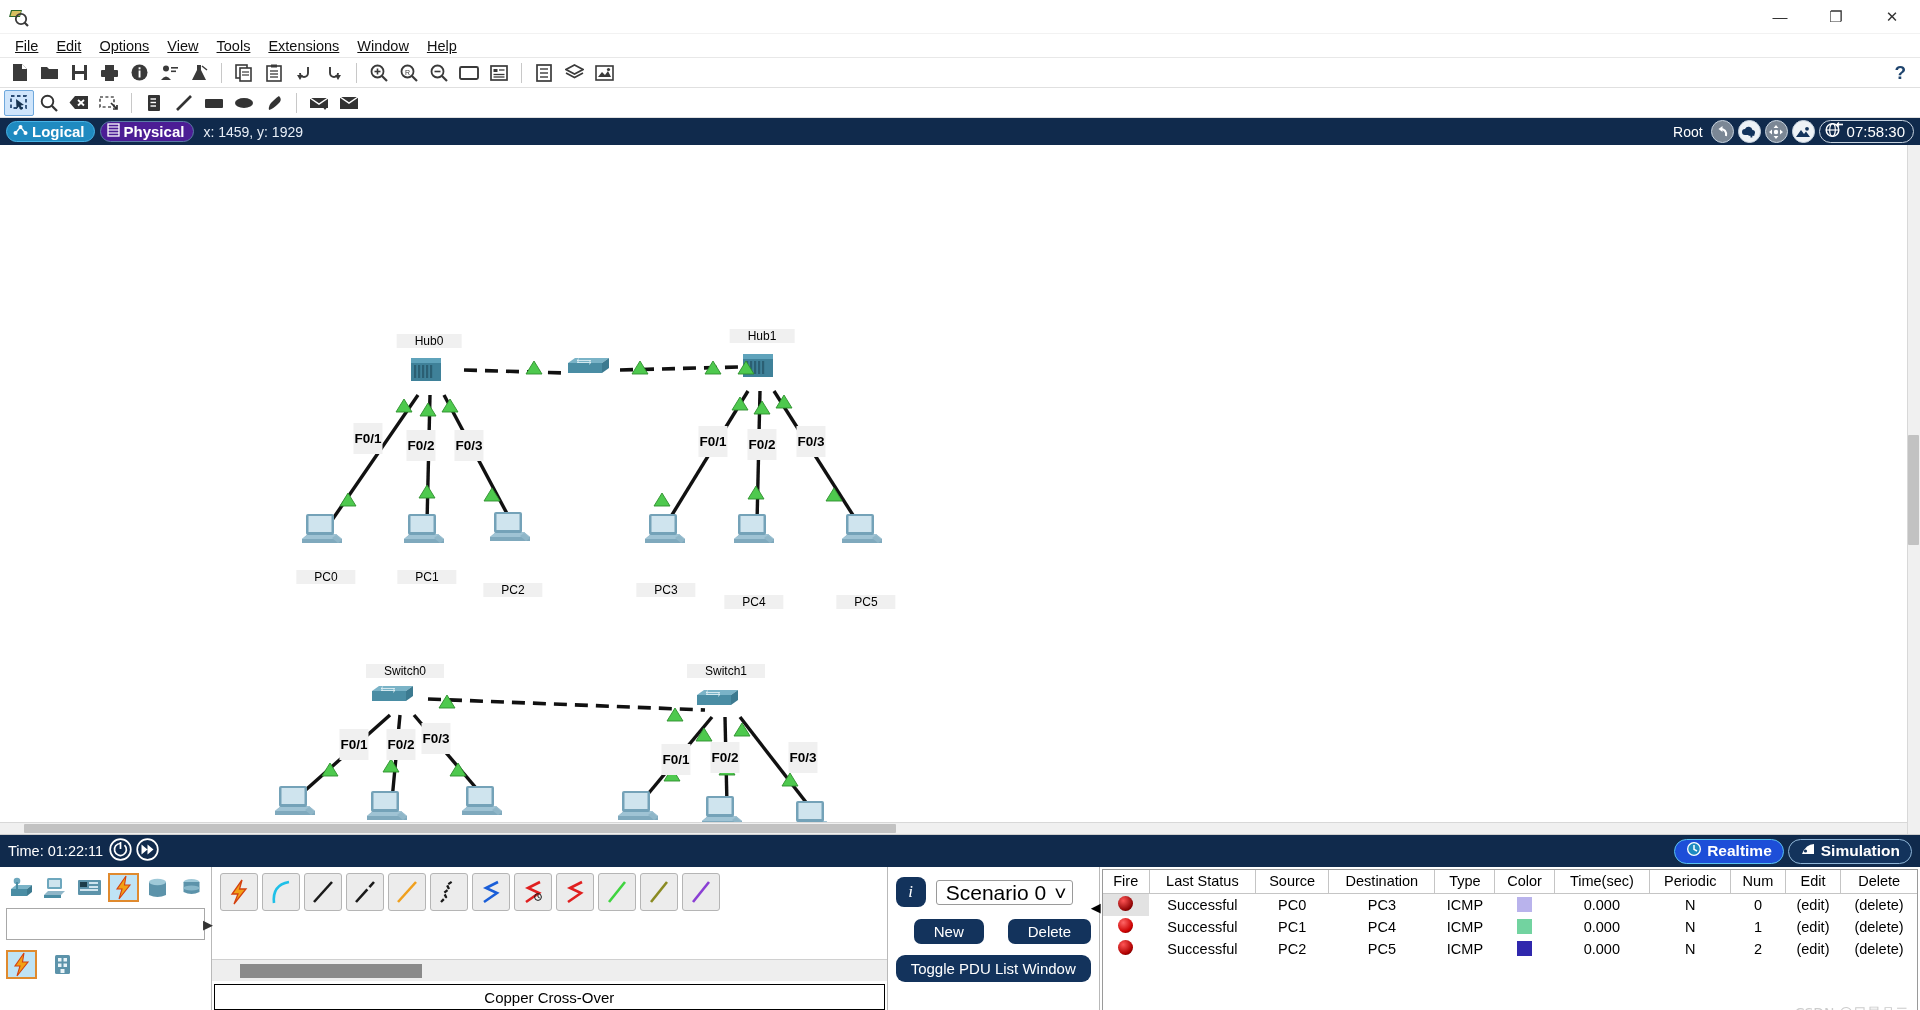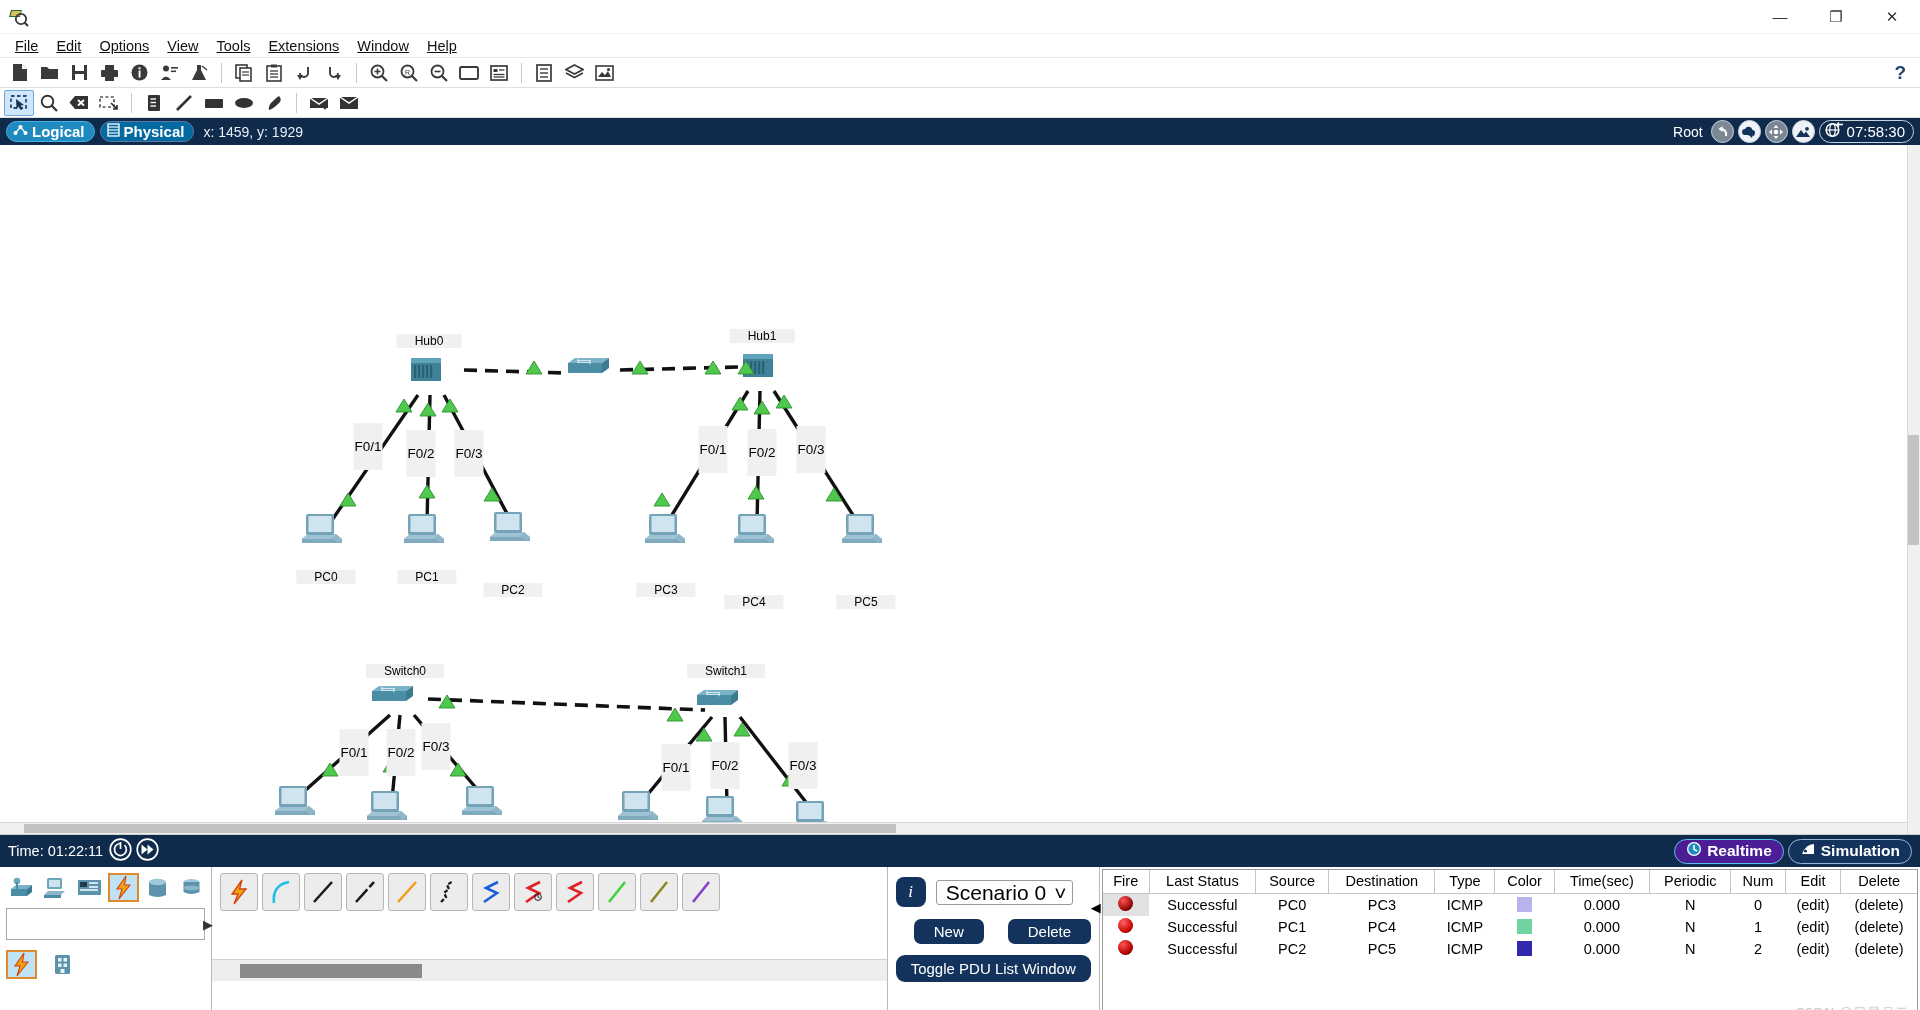--- a/index.html
+++ b/index.html
@@ -45,21 +45,21 @@
   .bluebar {
     height: 27px; background: #102a4c; display: flex; align-items: center;
     padding: 0 6px; position: relative;
   }
   .pill {
     display: flex; align-items: center; gap: 4px; height: 21px; padding: 0 9px 0 6px;
     border-radius: 11px; font-size: 15px; color: #fff; cursor: default;
     border: 1px solid #5b7ba5;
   }
   .pill.sel { background: #1f8ac0; border-color: #48b3e6; font-weight: bold; }
-  .pill.unsel { background: #0369a1; font-weight: bold; }
+  .pill.unsel { background: #4c1d95; font-weight: bold; }
   .coords { font-size: 14px; color: #e8eef6; margin-left: 9px; }
   .bluebar-right { margin-left: auto; display: flex; align-items: center; gap: 4px; }
   .root-lbl { font-size: 14px; color: #fff; margin-right: 4px; }
   .circ-btn {
     width: 23px; height: 23px; border-radius: 50%; background: #7b8795;
     display: flex; align-items: center; justify-content: center;
     border: 1px solid #c6d2de; cursor: default;
   }
   .clock-pill {
     display: flex; align-items: center; gap: 3px; height: 23px; padding: 0 8px 0 5px;
@@ -71,41 +71,41 @@
     position: relative; background: #ffffff; height: 690px; overflow: hidden;
     border-bottom: 1px solid #cfcfcf;
   }
   .canvas-svg { position: absolute; inset: 0; }
   .node-label {
     position: absolute; font-size: 12px; color: #000; background: #f0f0f0;
     padding: 0 18px; white-space: nowrap; transform: translateX(-50%);
   }
   .port-label {
     position: absolute; font-size: 13.5px; color: #000; background: #f0f0f0;
-    padding: 16px 1px; white-space: nowrap; transform: translateX(-50%);
+    padding: 8px 1px; white-space: nowrap; transform: translateX(-50%); font-weight: bold;
   }
   
   .vscroll { position: absolute; right: 0; top: 0; width: 13px; bottom: 0; background: #f0f0f0; border-left: 1px solid #d8d8d8;}
   .vthumb { position: absolute; right: 1px; top: 290px; width: 11px; height: 110px; background: #c2c2c2; border-radius: 1px;}
   .hscroll { position: absolute; left: 0; right: 13px; bottom: 0; height: 12px; background: #f0f0f0; border-top: 1px solid #d8d8d8;}
   .hthumb { position: absolute; left: 24px; top: 1px; width: 872px; height: 9px; background: #c2c2c2; border-radius: 1px;}
 
   
   .timebar {
     height: 32px; background: #102a4c; display: flex; align-items: center;
     padding-left: 8px; color: #fff; position: relative;
   }
   .time-text { font-size: 14.5px; margin-right: 6px; }
   .rt-group { margin-left: auto; display: flex; gap: 4px; padding-right: 8px; }
   .mode-pill {
     display: flex; align-items: center; gap: 5px; height: 25px; padding: 0 11px;
     border-radius: 13px; font-size: 15.5px; font-weight: bold; color: #fff;
     border: 1px solid #8fb6d8; cursor: default;
   }
-  .mode-pill.on { background: #4c1d95; border-color: #58c0ef; }
+  .mode-pill.on { background: #1d4ed8; border-color: #58c0ef; }
   .mode-pill.off { background: #13335c; }
 
   
   .bottom { display: flex; height: 162px; background: #fff; }
   .dev-panel { width: 212px; border-right: 1px solid #b9b9b9; display: flex; flex-direction: column; }
   .dev-row1 { display: flex; align-items: center; gap: 3px; padding: 6px 4px 2px 6px; }
   .dev-ic { width: 31px; height: 29px; display:flex; align-items:center; justify-content:center; cursor: default;}
   .dev-ic.sel { background: #bfe3f5; border: 2px solid #e08a2e; }
   .dev-search { margin: 4px 6px; height: 32px; border: 1px solid #a8a8a8; background: #fff; }
   .dev-row2 { display: flex; align-items: center; gap: 10px; padding: 6px 6px; }
@@ -857,20 +857,21 @@
       </div>
       <div class="conn-ic">
         <svg width="24" height="26" viewBox="0 0 24 26">
             <line x1="4" y1="23" x2="20" y2="3" stroke="#8a3fd4" stroke-width="2.6"></line>
           </svg>
       </div>
     </div>
     <div class="conn-scroll">
       <div class="conn-thumb"></div>
     </div>
+    <div class="conn-name">Copper Cross-Over</div>
   </div>
 
   <div class="scn-panel">
     <div class="scn-row1">
       <div class="info-btn">i</div>
       <div class="scn-select">
         <span>Scenario 0</span>
         <span>˅</span>
       </div>
     </div>

